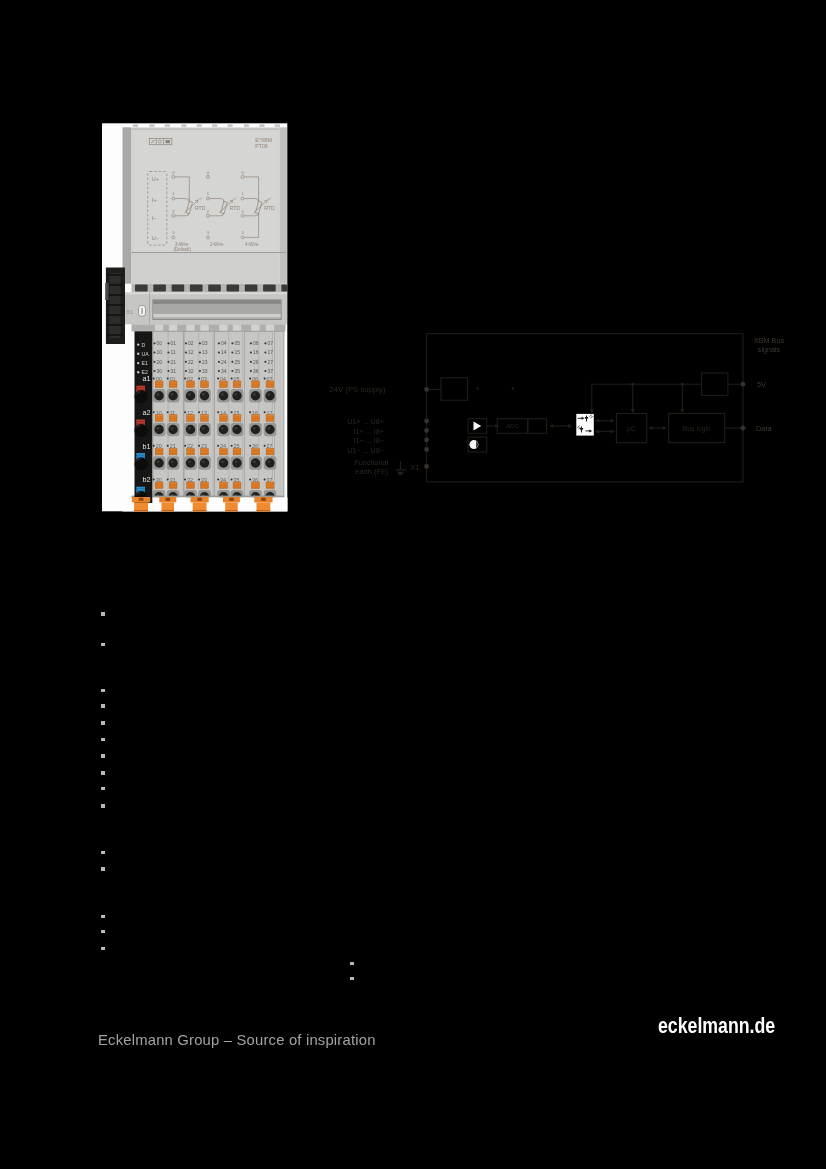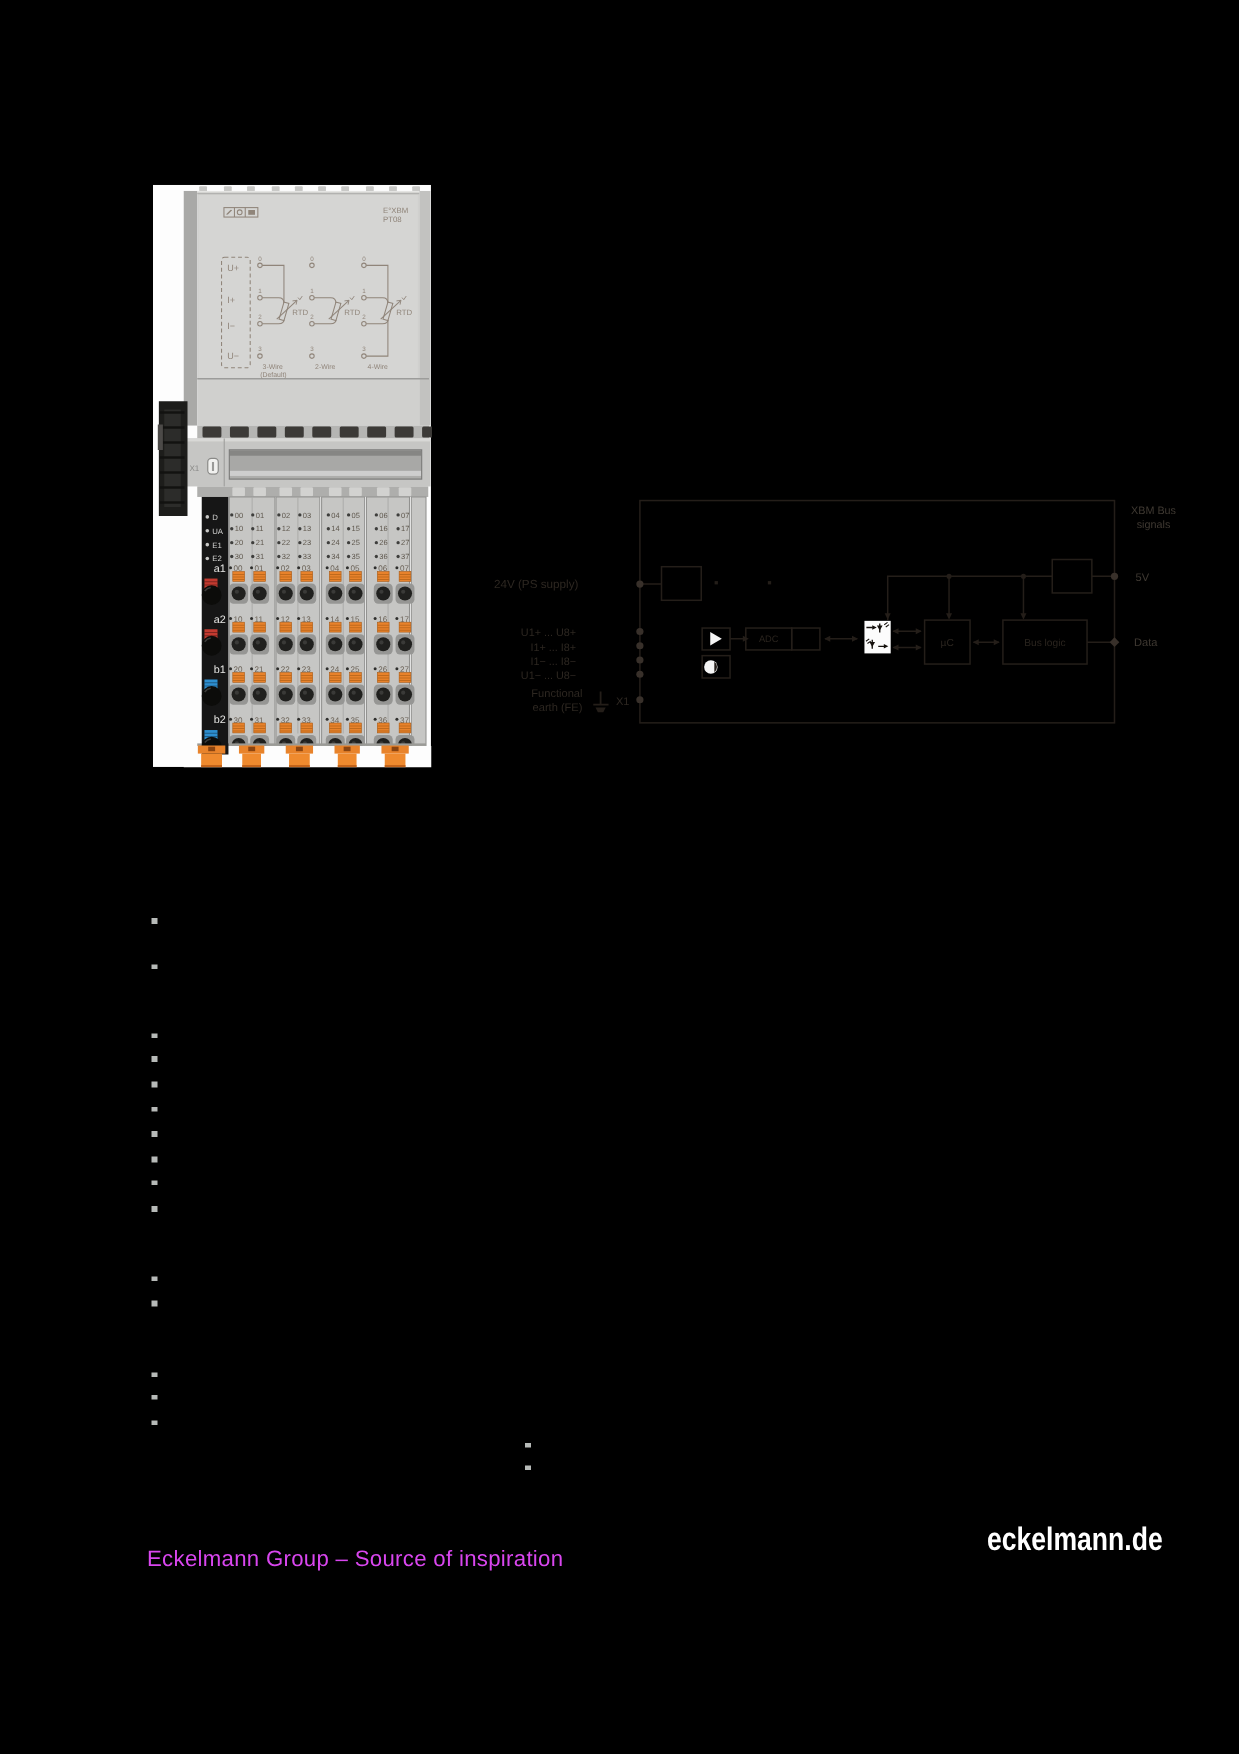--- a/index.html
+++ b/index.html
@@ -708,15 +708,15 @@
 <div style="position:absolute;left:100.9px;top:914.8px;width:3.8px;height:3.4px;background:#b7bab8;"></div>
 
 <div style="position:absolute;left:100.9px;top:929.6px;width:3.8px;height:3.4px;background:#b7bab8;"></div>
 
 <div style="position:absolute;left:100.9px;top:946.6px;width:3.8px;height:3.4px;background:#b7bab8;"></div>
 
 <div style="position:absolute;left:349.8px;top:961.6px;width:4.4px;height:3.5px;background:#b7bab8;"></div>
 
 <div style="position:absolute;left:349.8px;top:976.8px;width:4.4px;height:3.5px;background:#b7bab8;"></div>
 
-<div style="position:absolute;left:98px;top:1031.5px;font-size:14.8px;color:#d946ef;letter-spacing:0.2px;white-space:nowrap;">Eckelmann Group – Source of inspiration</div>
+<div style="position:absolute;left:98px;top:1031.5px;font-size:14.8px;color:#a3a3a3;letter-spacing:0.2px;white-space:nowrap;">Eckelmann Group – Source of inspiration</div>
 
 <div style="position:absolute;left:658px;top:1012.8px;font-size:21.6px;font-weight:bold;color:#ffffff;white-space:nowrap;transform:scaleX(0.82);transform-origin:0 0;">eckelmann.de</div>
 
 </body></html>

